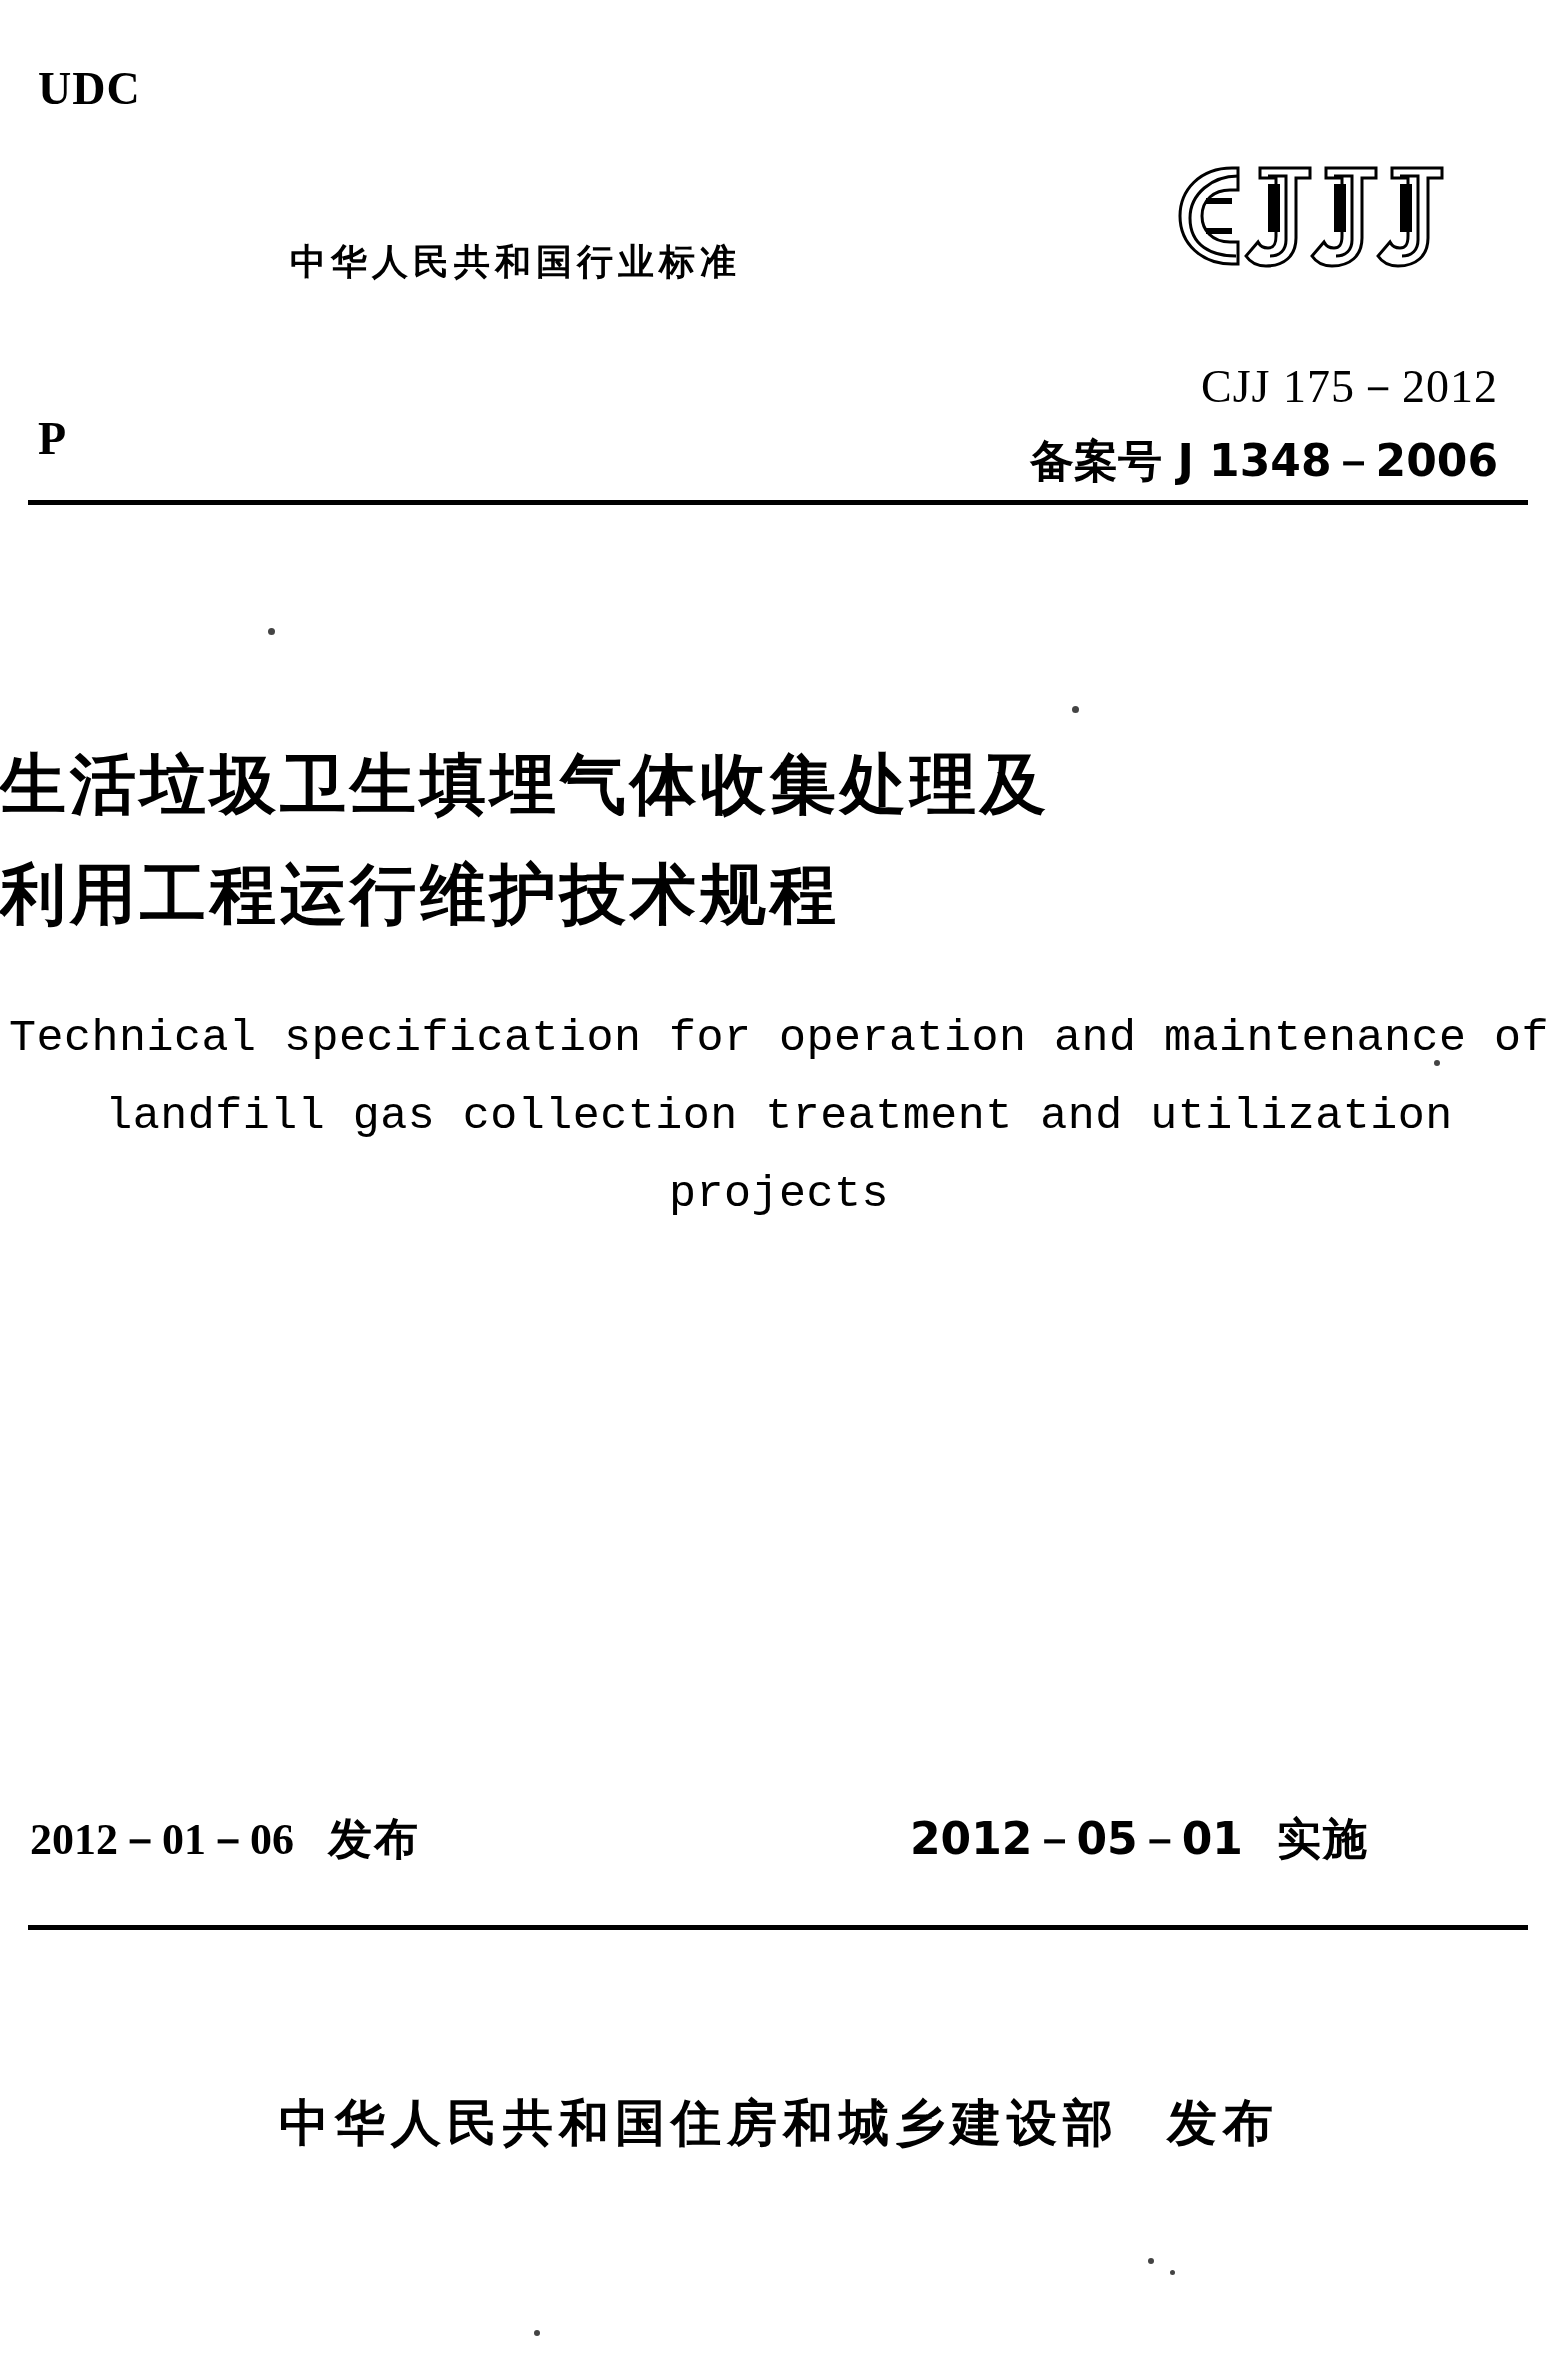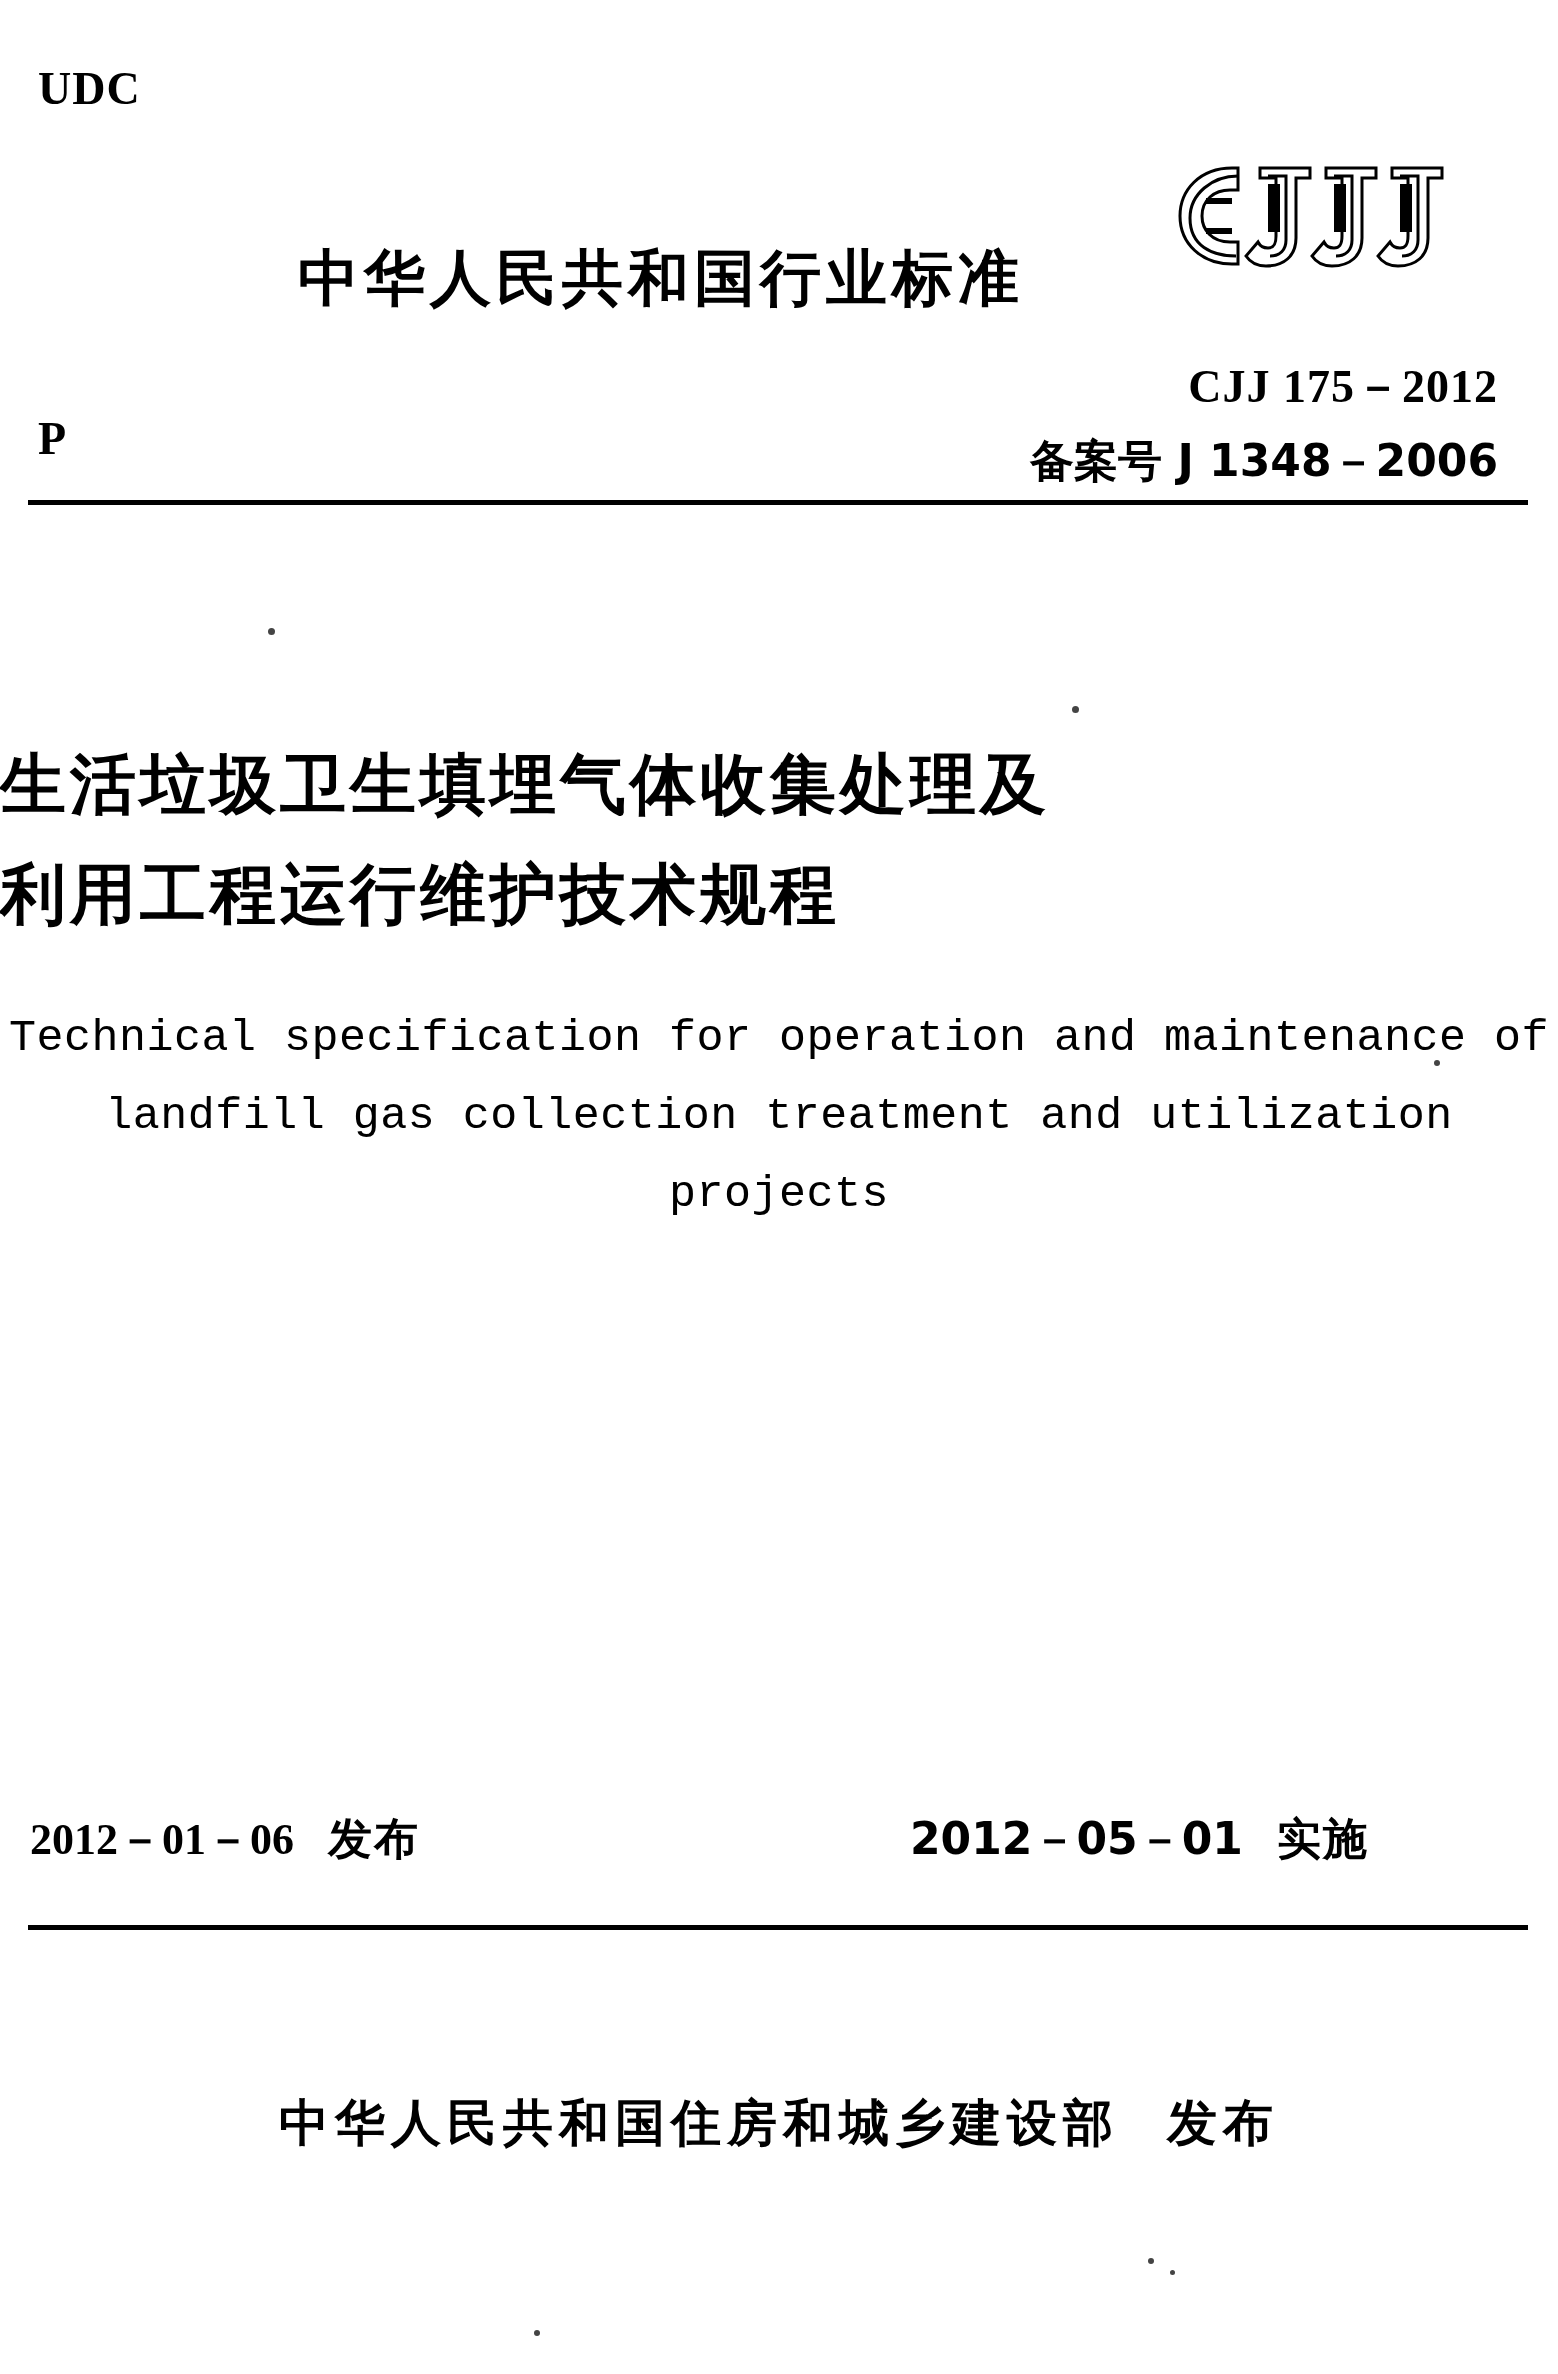--- a/index.html
+++ b/index.html
@@ -41,41 +41,40 @@
     font-weight: bold;
     font-size: 46px;
   }
 
   .ministry-line {
     position: absolute;
     left: 290px;
     top: 238px;
     font-family: "DejaVu Sans", sans-serif;
     font-weight: bold;
-    font-size: 61px;
+    font-size: 36px;
     letter-spacing: 5px;
     white-space: nowrap;
-    margin-left: 8px;
   }
 
   .cjj-logo {
     position: absolute;
     left: 1160px;
     top: 150px;
     width: 300px;
     height: 130px;
   }
   .cjj-logo svg { display: block; }
 
   .std-number {
     position: absolute;
     right: 60px;
     top: 356px;
     font-family: "Liberation Serif", serif;
-    font-weight: bold;
+    font-weight: normal;
     font-size: 46px;
     letter-spacing: 1px;
     white-space: nowrap;
     text-align: right;
   }
   .record-number {
     position: absolute;
     right: 60px;
     top: 432px;
     font-family: "DejaVu Sans", sans-serif;

